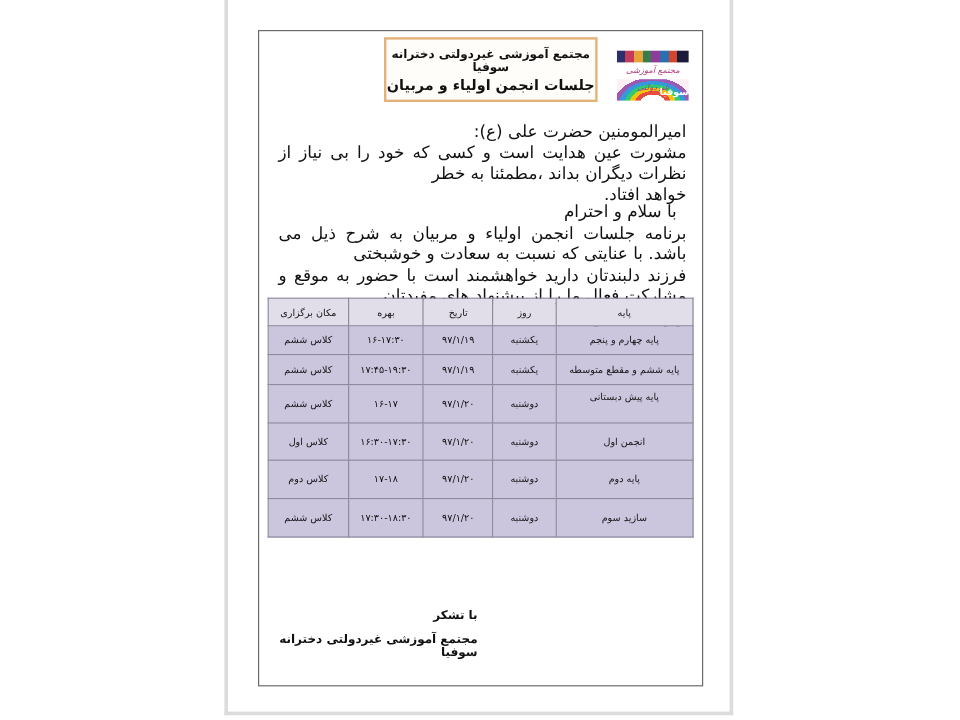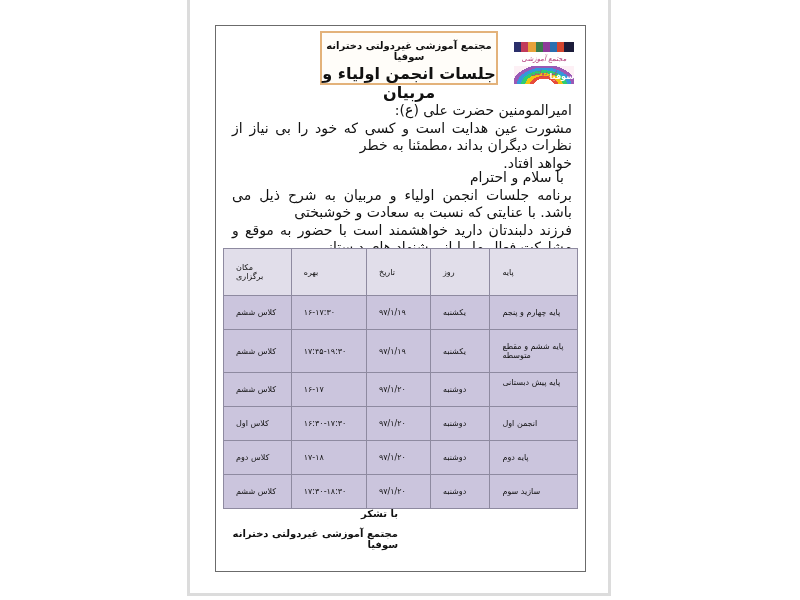--- a/index.html
+++ b/index.html
@@ -33,21 +33,21 @@
       background: #fffdf9;
       direction: rtl;
       text-align: center;
     }
     .title-box .t1 {
       position: absolute; left: 0; right: 0; top: 7px;
       font-size: 10px; font-weight: bold; color: #111;
     }
     .title-box .t2 {
       position: absolute; left: 0; right: 0; top: 31px;
-      font-size: 16px; font-weight: bold; color: #111;
+      font-size: 12px; font-weight: bold; color: #111;
     }
     .logo {
       position: absolute;
       left: 514px; top: 42px; width: 60px; height: 42px;
       overflow: hidden;
     }
     .logo .stripes {
       height: 10px;
       background: linear-gradient(90deg, #2b2f6b 0 12%, #c23b5b 12% 24%, #e8a23a 24% 36%, #3a7d4c 36% 48%, #8e3b9a 48% 60%, #2b6fb0 60% 72%, #d4452f 72% 84%, #1c1c3a 84% 100%);
     }
@@ -78,22 +78,22 @@
       position: absolute;
       left: 223px; top: 248px;
       width: 355px;
       border-collapse: collapse;
       direction: rtl;
       font-size: 8px;
       color: #111;
     }
     table.schedule td, table.schedule th {
       border: 1px solid #8e8aa0;
-      text-align: left;
-      padding: 12px;
+      text-align: center;
+      padding: 0;
       font-weight: normal;
     }
     table.schedule thead th {
       background: #e1deea;
       height: 22px;
     }
     table.schedule tbody td {
       background: #cbc5dd;
     }
     .c-grade { width: 116px; }
@@ -130,21 +130,21 @@
 
 <div class="body-text para1">
   <div>امیرالمومنین حضرت علی (ع):</div>
   <div class="justify">مشورت عین هدایت است و کسی که خود را بی نیاز از نظرات دیگران بداند ،مطمئنا به خطر</div>
   <div>خواهد افتاد.</div>
 </div>
 
 <div class="body-text para2">
   <div class="indent">با سلام و احترام</div>
   <div class="justify">برنامه جلسات انجمن اولیاء و مربیان به شرح ذیل می باشد. با عنایتی که نسبت به سعادت و خوشبختی</div>
-  <div class="justify">فرزند دلبندتان دارید خواهشمند است  با حضور به موقع و مشارکت فعال ما را از پیشنهاد های دبستانی</div>
+  <div class="justify">فرزند دلبندتان دارید خواهشمند است  با حضور به موقع و مشارکت فعال ما را از پیشنهاد های مفیدتان</div>
   <div>بهره مند سازید.</div>
 </div>
 
 <table class="schedule">
   <thead>
     <tr>
       <th class="c-grade">پایه</th>
       <th class="c-day">روز</th>
       <th class="c-date">تاریخ</th>
       <th class="c-time">بهره</th>

